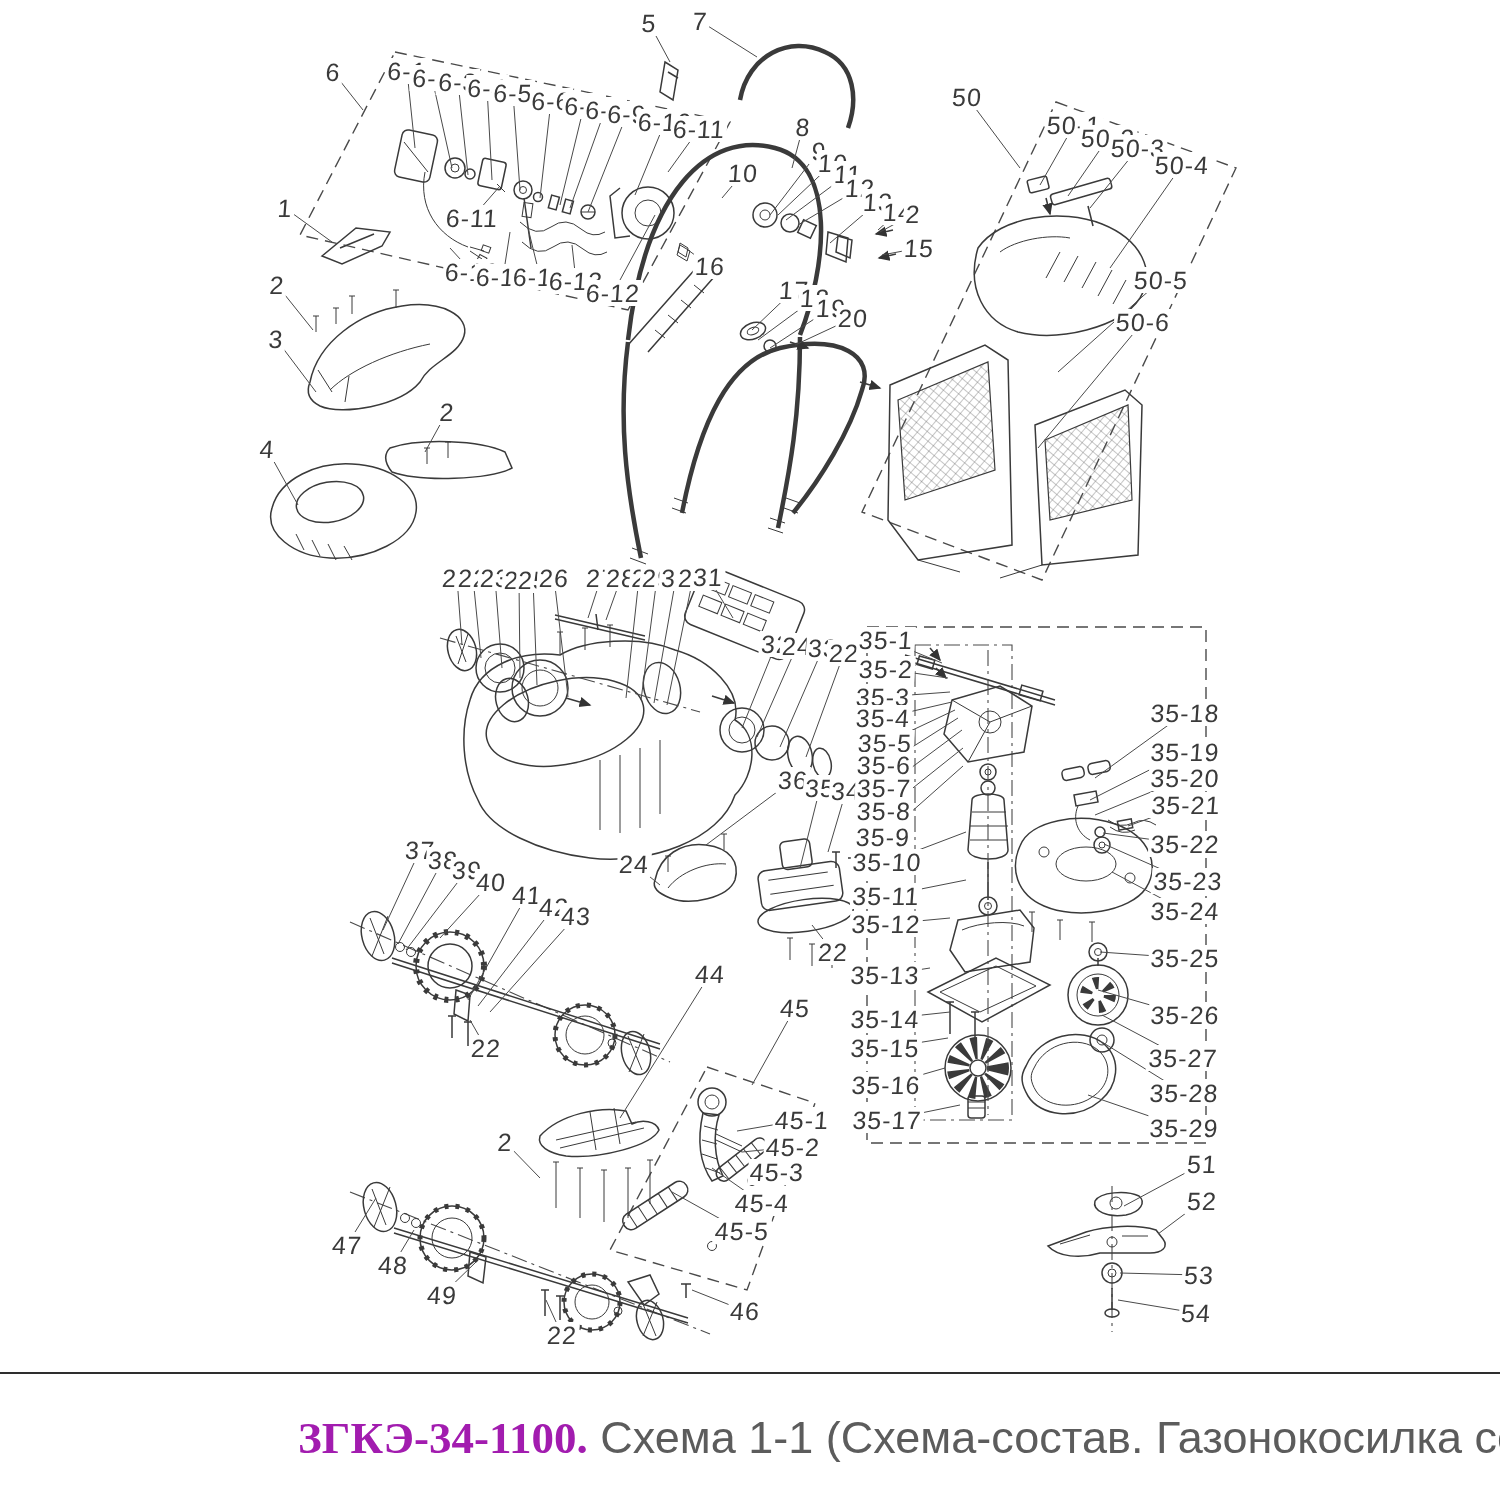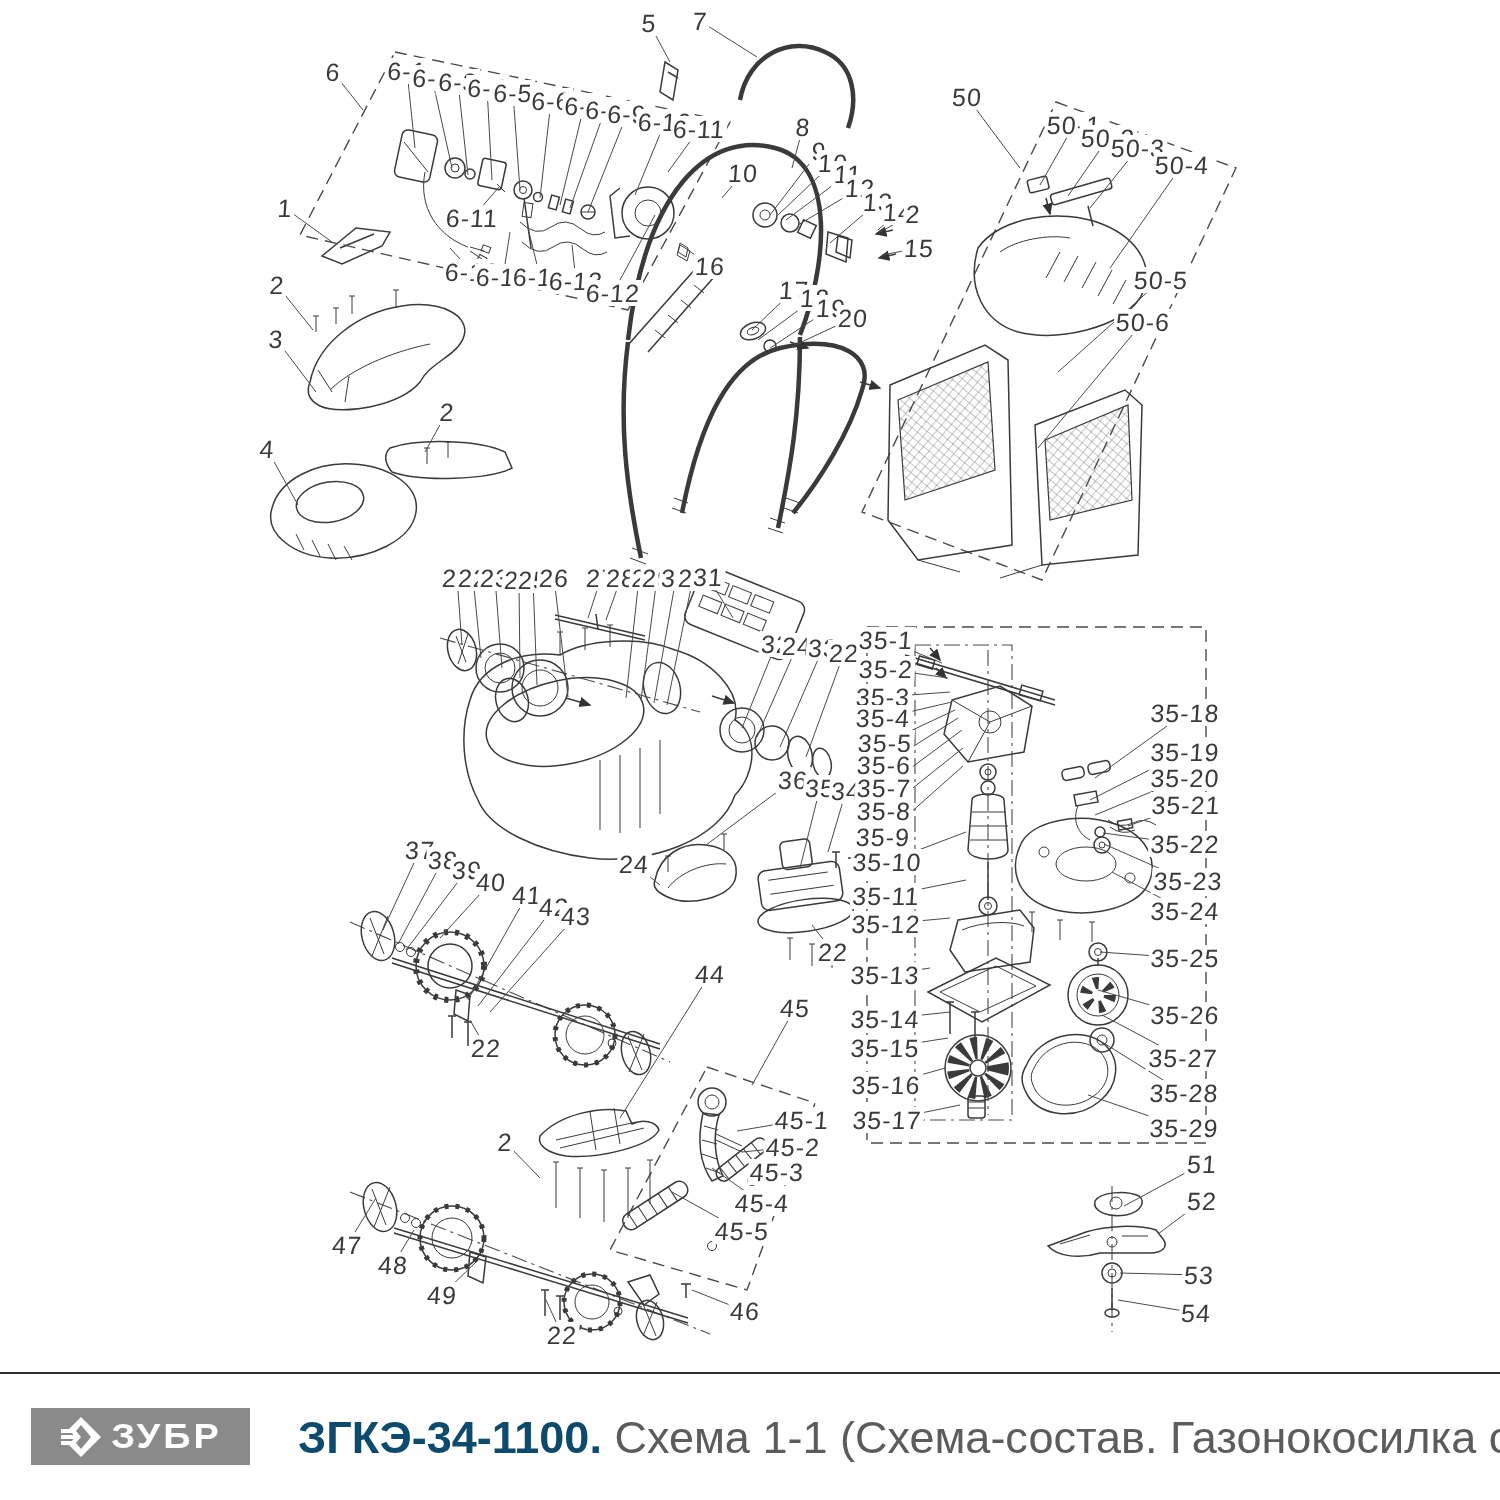--- a/index.html
+++ b/index.html
@@ -10,21 +10,21 @@
   .plabel{position:absolute;transform:translate(-50%,-50%) skewX(-4deg);
           font-size:25px;color:#3a3a3a;white-space:nowrap;letter-spacing:1px;
           background:#ffffff;padding:0 2px;line-height:1.05;}
   
   #footer-rule{position:absolute;left:0;top:1372px;width:1500px;height:2px;background:#2e2e2e;}
   #logo-box{position:absolute;left:31px;top:1408px;width:219px;height:57px;background:#8a8a8a;
             display:flex;align-items:center;justify-content:center;gap:8px;}
   #logo-text{color:#ffffff;font-weight:bold;font-size:38px;letter-spacing:3px;
              font-family:"Liberation Sans",sans-serif;transform:scaleY(.92);}
   #title-line{position:absolute;left:298px;top:1412px;height:50px;font-size:45px;white-space:nowrap;}
-  #title-bold{font-weight:bold;color:#0c4a6e;}
+  #title-bold{font-weight:bold;color:#a21caf;font-family:Liberation Serif, serif;}
   #title-rest{font-weight:normal;color:#5c5c5c;}
   .lead{stroke:#4a4a4a;stroke-width:1;}
   .dashbox{fill:none;stroke:#4a4a4a;stroke-width:1.4;stroke-dasharray:12 7;}
   .dadot{fill:none;stroke:#4a4a4a;stroke-width:1.1;stroke-dasharray:16 5 3 5;}
   .ln{fill:none;stroke:#3a3a3a;stroke-width:1.5;}
   .tube{fill:none;stroke:#3a3a3a;stroke-width:4.5;}
   .thin{fill:none;stroke:#3a3a3a;stroke-width:1;}
 </style>
 </head>
 <body>
@@ -553,26 +553,16 @@
       <div class="plabel" style="left: 393px; top: 1265px;">48</div>
       <div class="plabel" style="left: 442px; top: 1295px;">49</div>
       <div class="plabel" style="left: 562px; top: 1335px;">22</div>
       <div class="plabel" style="left: 1202px; top: 1164px;">51</div>
       <div class="plabel" style="left: 1202px; top: 1201px;">52</div>
       <div class="plabel" style="left: 1199px; top: 1275px;">53</div>
       <div class="plabel" style="left: 1196px; top: 1313px;">54</div>
     </div>
 
   <div id="footer-rule"></div>
-  <div id="logo-box">
-    <svg width="44" height="44" viewBox="0 0 44 44">
-      <polygon points="22,2 42,22 22,42 10,30 16,22 10,14" fill="#ffffff"></polygon>
-      <polygon points="22,10 32,22 22,34 17,28 22,22 17,16" fill="#8a8a8a"></polygon>
-      <rect x="2" y="14" width="14" height="4" fill="#ffffff"></rect>
-      <rect x="2" y="20" width="14" height="4" fill="#ffffff"></rect>
-      <rect x="2" y="26" width="14" height="4" fill="#ffffff"></rect>
-    </svg>
-    <span id="logo-text">ЗУБР</span>
-  </div>
   <div id="title-line">
     <span id="title-bold">ЗГКЭ-34-1100.</span><span id="title-rest"> Схема 1-1 (Схема-состав. Газонокосилка сетевая)</span>
   </div>
 </div>
 
 </body></html>

